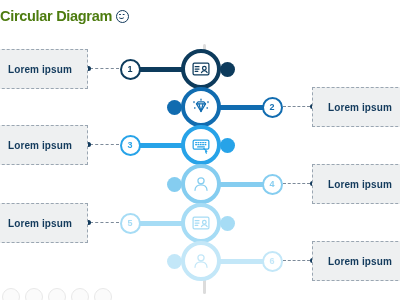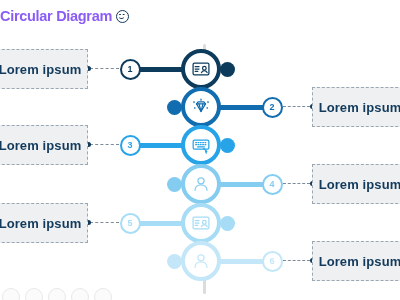--- a/index.html
+++ b/index.html
@@ -20,21 +20,21 @@
     position: absolute;
     left: 0px;
     top: 8px;
     display: flex;
     align-items: center;
     gap: 4px;
   }
   .title-text {
     font-size: 14.5px;
     font-weight: bold;
-    color: #8b5cf6;
+    color: #4d7c0f;
     letter-spacing: -0.3px;
     white-space: nowrap;
   }
   .title-emoji {
     width: 11px;
     height: 11px;
     border-radius: 50%;
     border: 1.4px solid #123a5c;
     position: relative;
     flex: none;
@@ -159,21 +159,21 @@
     position: absolute;
     height: 40px;
     background: #eef0f1;
     border: 1px dashed #9aa6b2;
     box-sizing: border-box;
     display: flex;
     align-items: center;
     justify-content: center;
   }
   .labelbox span {
-    font-size: 13px;
+    font-size: 10px;
     font-weight: bold;
     color: #123a5c;
     letter-spacing: 0.1px;
   }
   .labelbox.left  { left: -8px; width: 96px; }
   .labelbox.right { left: 312px; width: 96px; }
 
   
   .bottom-strip {
     position: absolute;

